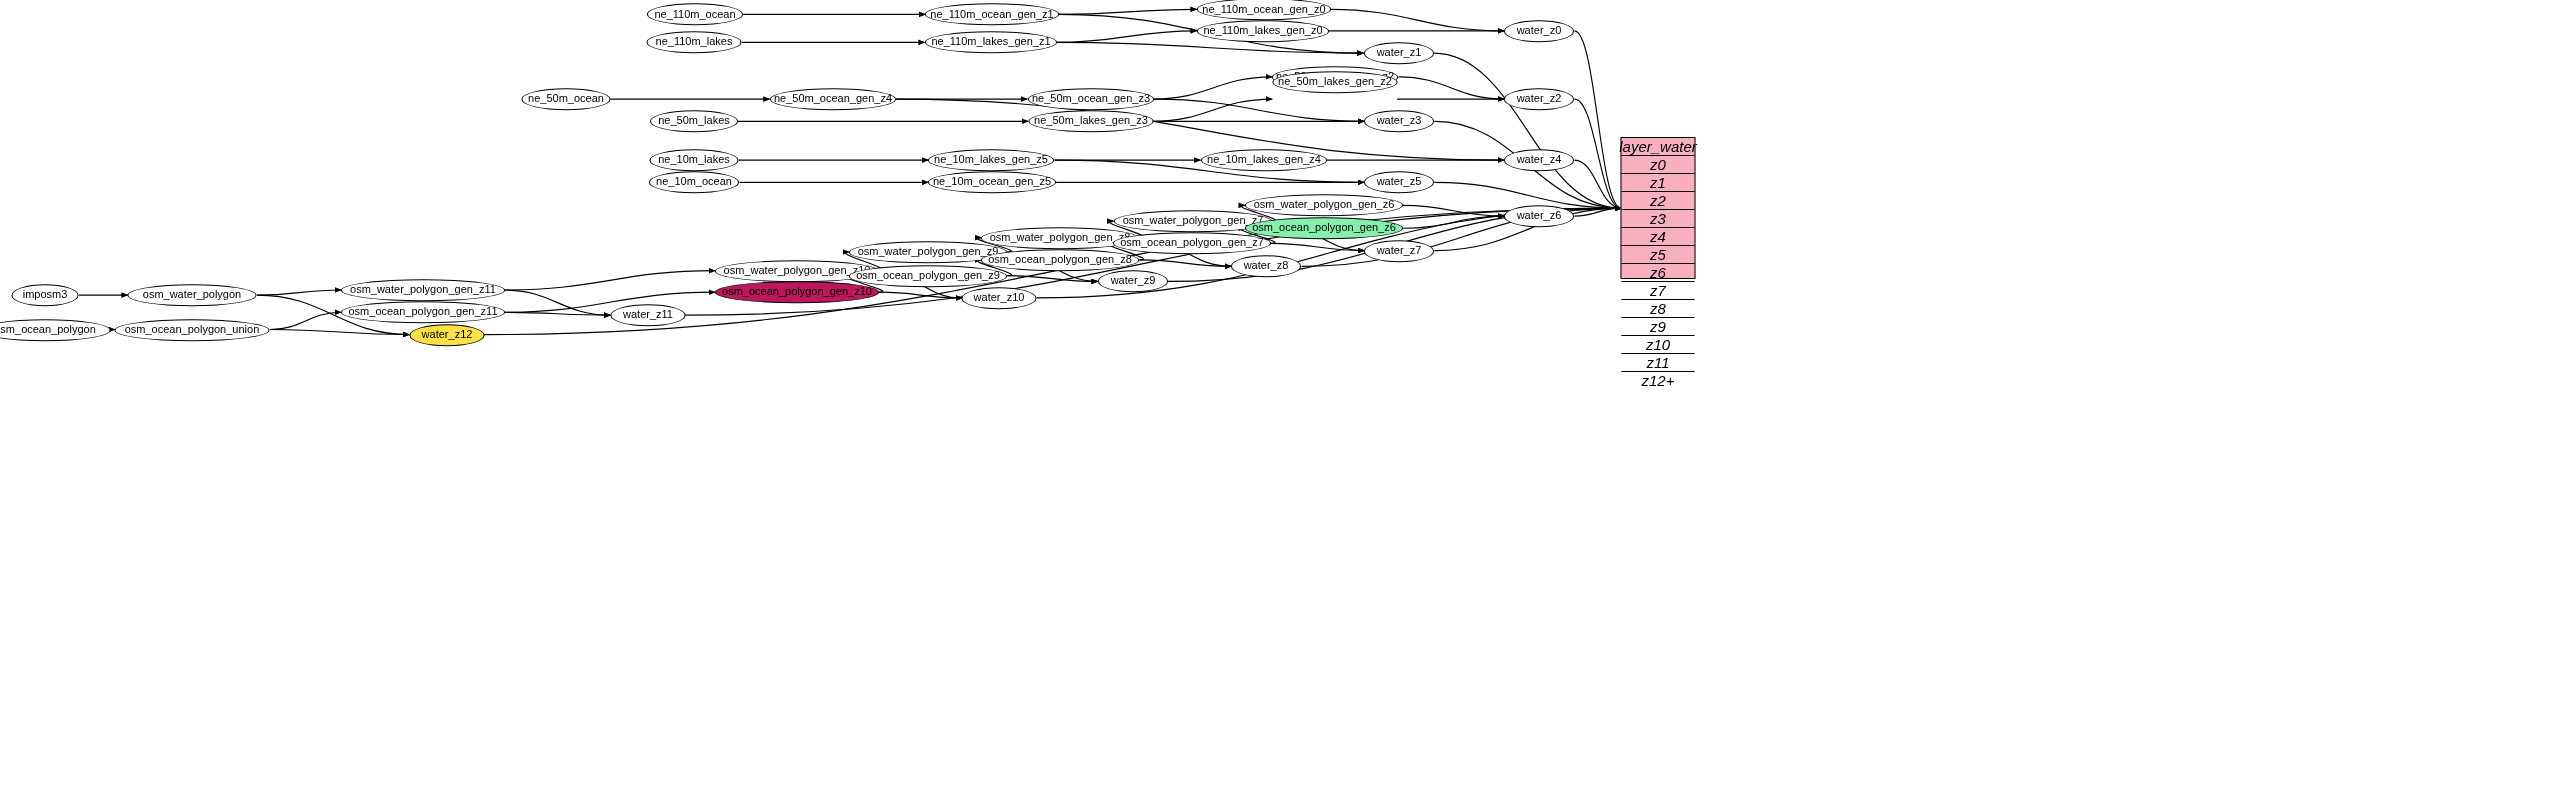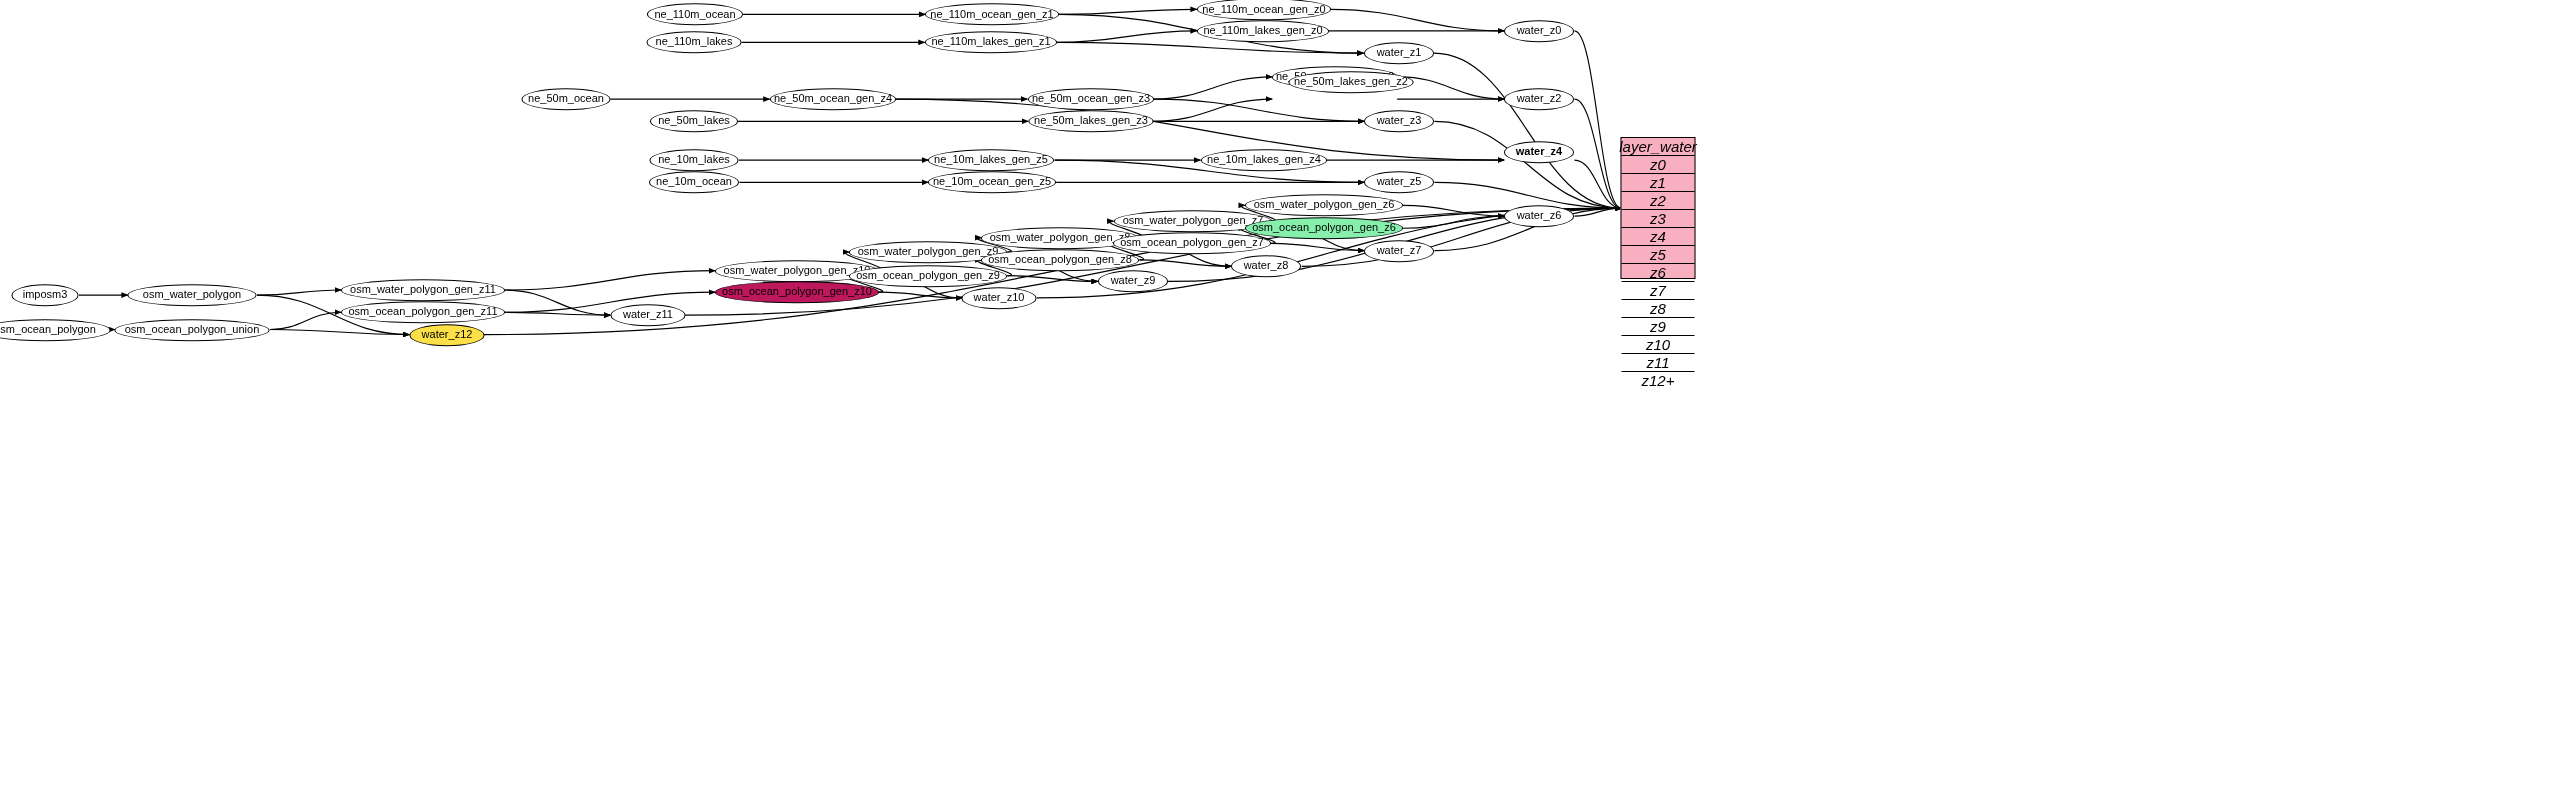--- a/index.html
+++ b/index.html
@@ -171,21 +171,21 @@
       </div>
       <div class="node" style="left: 833px; top: 99px; width: 126px; height: 21.5px; background: rgb(255, 255, 255); border-color: rgb(0, 0, 0);">
         <span>ne_50m_ocean_gen_z4</span>
       </div>
       <div class="node" style="left: 1091px; top: 99px; width: 126px; height: 21.5px; background: rgb(255, 255, 255); border-color: rgb(0, 0, 0);">
         <span>ne_50m_ocean_gen_z3</span>
       </div>
       <div class="node" style="left: 1335px; top: 77px; width: 126px; height: 21.5px; background: rgb(255, 255, 255); border-color: rgb(0, 0, 0);">
         <span>ne_50m_ocean_gen_z2</span>
       </div>
-      <div class="node" style="left: 1335px; top: 82px; width: 125px; height: 21.5px; background: rgb(255, 255, 255); border-color: rgb(0, 0, 0); margin-left: 16px;">
+      <div class="node" style="left: 1335px; top: 82px; width: 125px; height: 21.5px; background: rgb(255, 255, 255); border-color: rgb(0, 0, 0);">
         <span>ne_50m_lakes_gen_z2</span>
       </div>
       <div class="node" style="left: 1539px; top: 99px; width: 70px; height: 21.5px; background: rgb(255, 255, 255); border-color: rgb(0, 0, 0);">
         <span>water_z2</span>
       </div>
       <div class="node" style="left: 694px; top: 121px; width: 88px; height: 21.5px; background: rgb(255, 255, 255); border-color: rgb(0, 0, 0);">
         <span>ne_50m_lakes</span>
       </div>
       <div class="node" style="left: 1091px; top: 121px; width: 125px; height: 21.5px; background: rgb(255, 255, 255); border-color: rgb(0, 0, 0);">
         <span>ne_50m_lakes_gen_z3</span>
@@ -195,21 +195,21 @@
       </div>
       <div class="node" style="left: 694px; top: 160px; width: 89px; height: 21.5px; background: rgb(255, 255, 255); border-color: rgb(0, 0, 0);">
         <span>ne_10m_lakes</span>
       </div>
       <div class="node" style="left: 991px; top: 160px; width: 126px; height: 21.5px; background: rgb(255, 255, 255); border-color: rgb(0, 0, 0);">
         <span>ne_10m_lakes_gen_z5</span>
       </div>
       <div class="node" style="left: 1264px; top: 160px; width: 126px; height: 21.5px; background: rgb(255, 255, 255); border-color: rgb(0, 0, 0);">
         <span>ne_10m_lakes_gen_z4</span>
       </div>
-      <div class="node" style="left: 1539px; top: 152px; width: 70px; height: 21.5px; background: rgb(255, 255, 255); border-color: rgb(0, 0, 0); font-weight: bold;">
+      <div class="node" style="left: 1539px; top: 160px; width: 70px; height: 21.5px; background: rgb(255, 255, 255); border-color: rgb(0, 0, 0);">
         <span>water_z4</span>
       </div>
       <div class="node" style="left: 694px; top: 182px; width: 90px; height: 21.5px; background: rgb(255, 255, 255); border-color: rgb(0, 0, 0);">
         <span>ne_10m_ocean</span>
       </div>
       <div class="node" style="left: 992px; top: 182px; width: 128px; height: 21.5px; background: rgb(255, 255, 255); border-color: rgb(0, 0, 0);">
         <span>ne_10m_ocean_gen_z5</span>
       </div>
       <div class="node" style="left: 1399px; top: 182px; width: 70px; height: 21.5px; background: rgb(255, 255, 255); border-color: rgb(0, 0, 0);">
         <span>water_z5</span>

